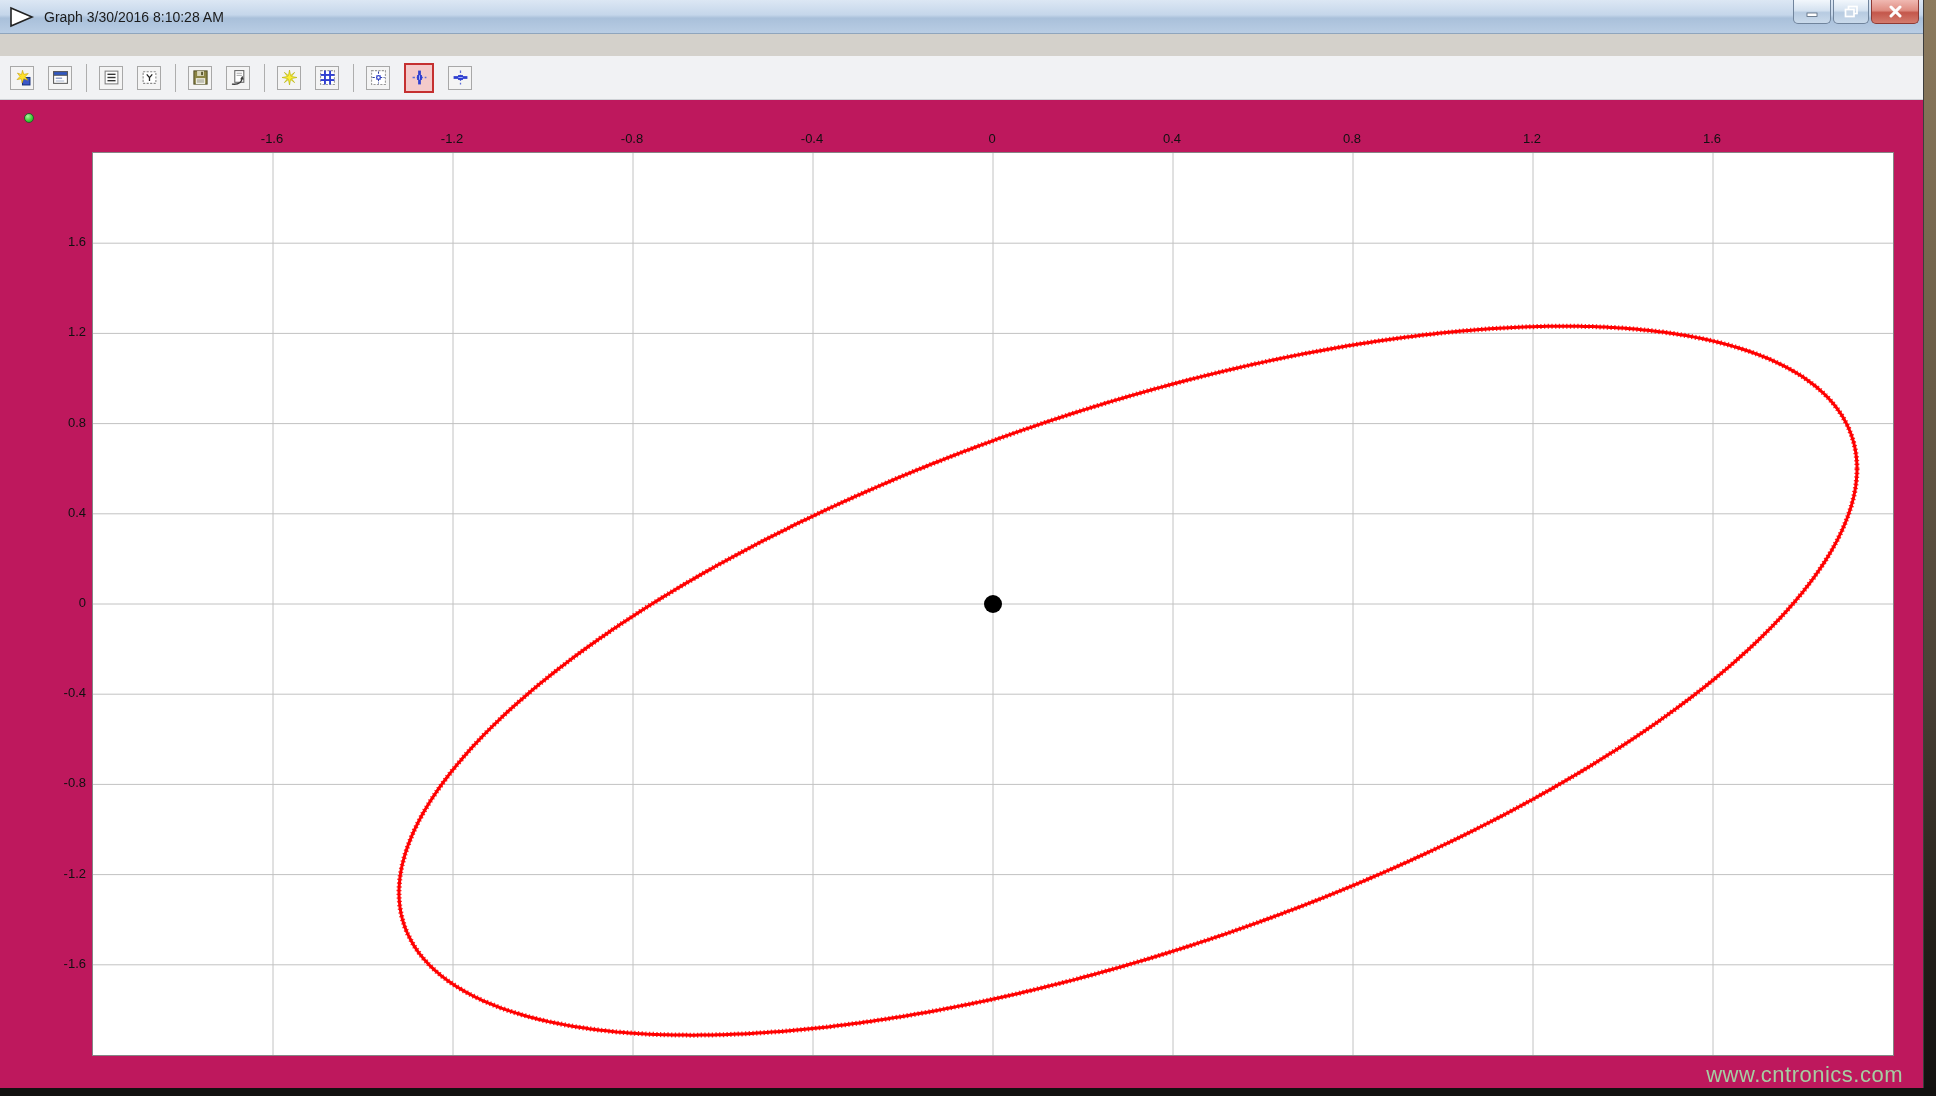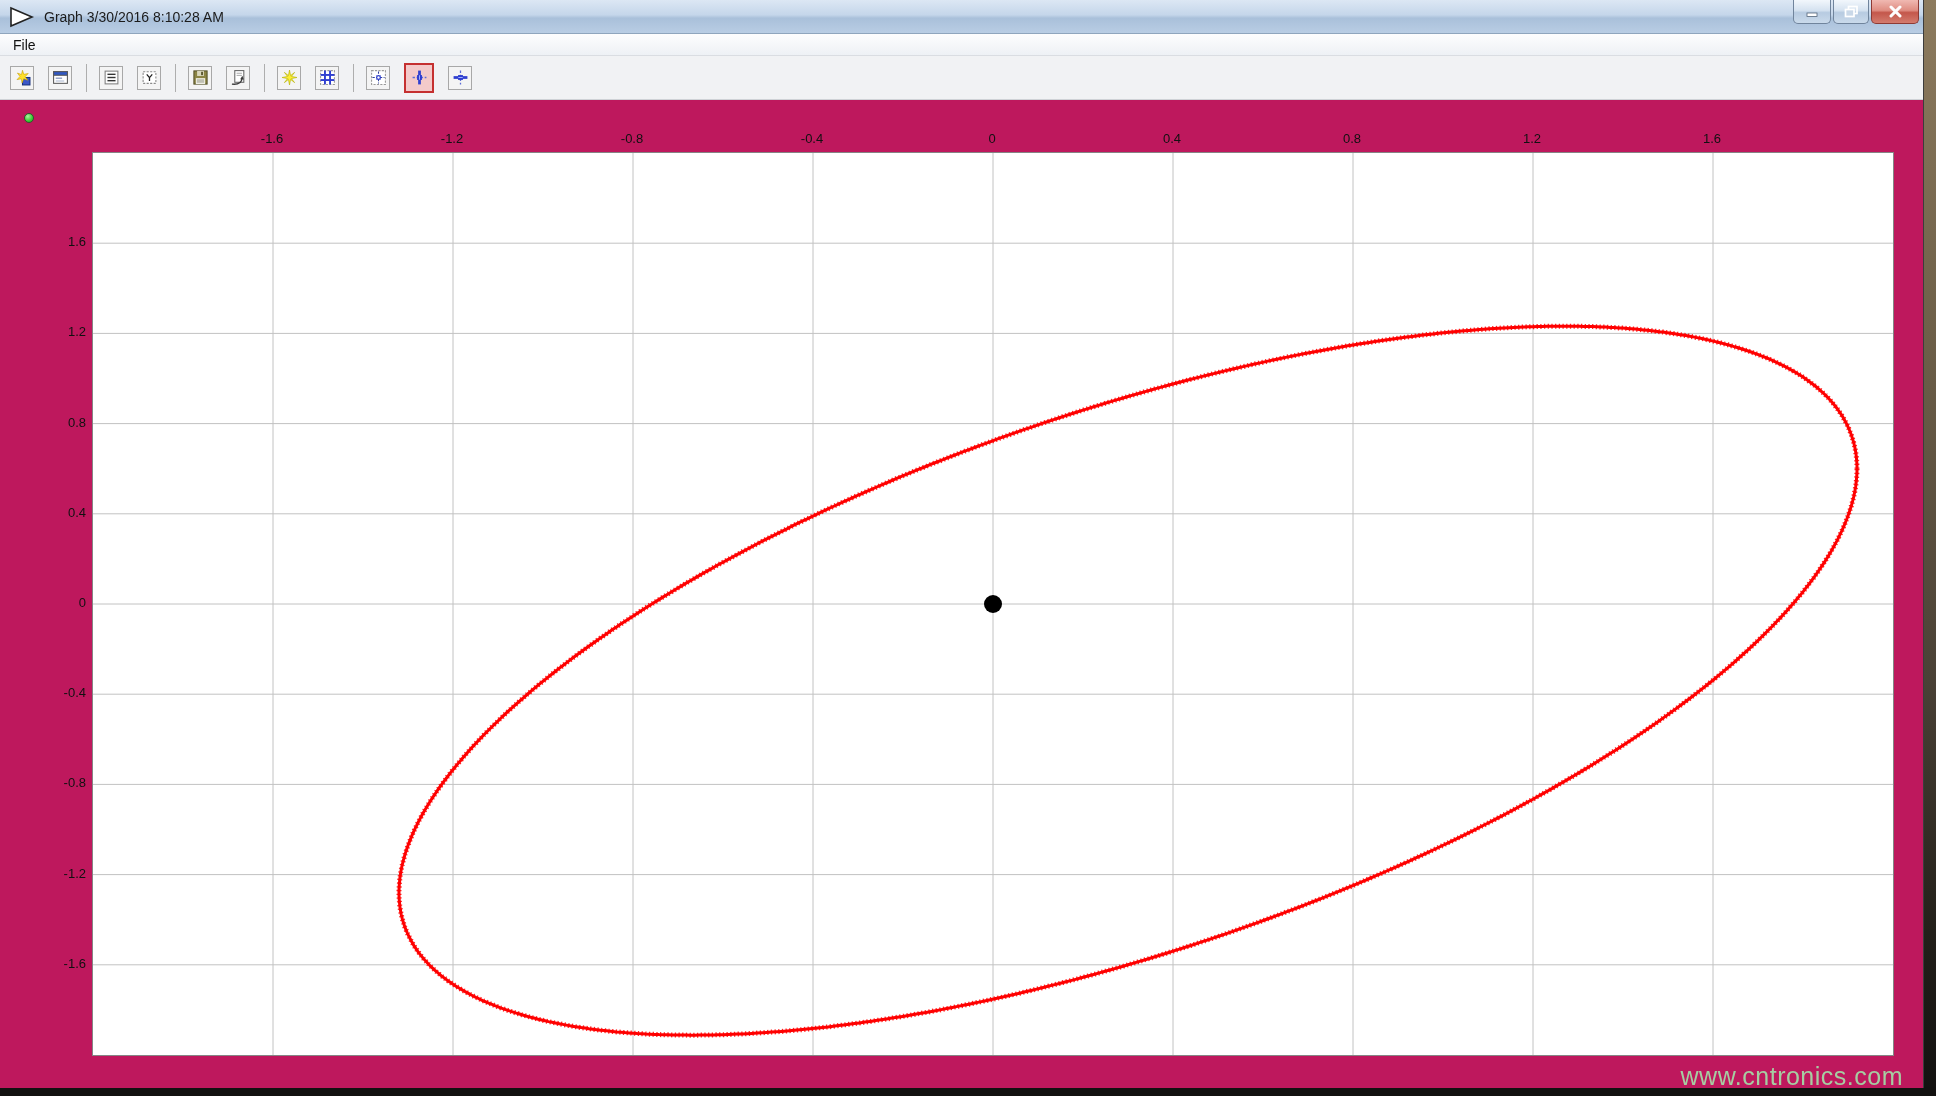--- a/index.html
+++ b/index.html
@@ -47,21 +47,21 @@
   .panel { position:absolute; left:0; top:100px; width:100%; height:988px; background:#be185d; }
   .led { position:absolute; left:24px; top:13px; width:10px; height:10px; border-radius:50%;
          border:1px solid #2a5a2a;
          background:radial-gradient(circle at 35% 30%, #aef2a0 0%, #41cf3a 55%, #1f9e1f 100%); }
   .xtick { position:absolute; width:60px; margin-left:-30px; text-align:center;
            font-size:13px; color:#111; top:31px; }
   .ytick { position:absolute; width:60px; text-align:right; font-size:13px; color:#111; }
   .plot { position:absolute; left:92px; top:52px; width:1802px; height:904px;
           background:#ffffff; border:1px solid #858585; }
   .plot svg { display:block; }
-  .watermark { position:absolute; right:20px; top:962px; font-size:25px; letter-spacing:0.5px;
+  .watermark { position:absolute; right:20px; top:962px; font-size:22px; letter-spacing:0.5px;
                color:#a6cda2; }
 </style>
 </head>
 <body>
 
 <div class="desktop-strip-right"></div>
 <div class="desktop-strip-bottom"></div>
 
 <div class="window">
 
@@ -86,23 +86,20 @@
       </div>
       <div class="wbtn close">
         <svg width="15" height="13" viewBox="0 0 15 13">
           <path d="M3 2 L12 11 M12 2 L3 11" stroke="#ffffff" stroke-width="3" stroke-linecap="round"></path>
           <path d="M3 2 L12 11 M12 2 L3 11" stroke="#fdfdfd" stroke-width="2"></path>
         </svg>
       </div>
     </div>
   </div>
 
-  <div class="menubar">
-    <span class="menu-item">File</span>
-  </div>
 
   <div class="toolbar" id="toolbar">
       <div class="tbtn">
         <svg width="17" height="17" viewBox="0 0 16 16">
           <rect x="8" y="8" width="7" height="7" fill="#3a57c8" stroke="#16307e"></rect>
           <path d="M8 1.2 L9.2 5 L13.4 4.2 L10.5 7.2 L13 10.6 L9.2 9.2 L7.6 13.2 L6.8 9.2 L2.8 10 L5.6 7 L3.2 3.8 L7 5.2 Z" fill="#ffe02a" stroke="#c29a00" stroke-width="0.5"></path>
         </svg>
       </div>
       <div class="tbtn">
         <svg width="17" height="17" viewBox="0 0 16 16">

